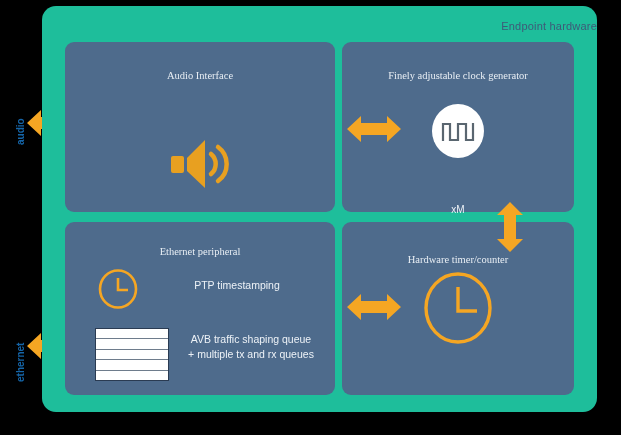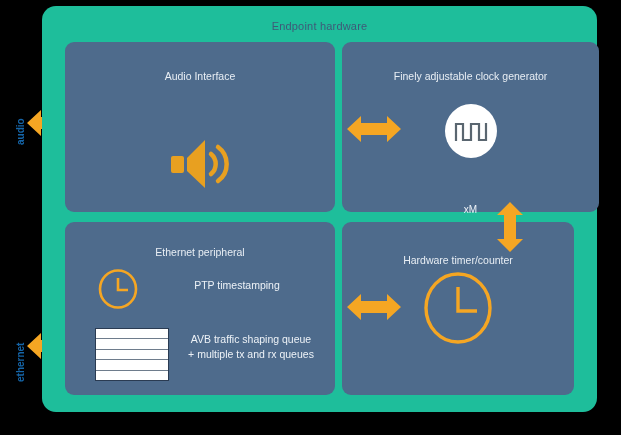--- a/index.html
+++ b/index.html
@@ -7,36 +7,36 @@
        font-family:"Liberation Sans","DejaVu Sans",sans-serif;}
 
   .stage{position:absolute;left:0;top:0;width:621px;height:435px;background:#000000;}
 
   
   .endpoint{
     position:absolute;left:42px;top:6px;width:555px;height:406px;
     background:#1EBE9B;border-radius:14px;
   }
   .endpoint-title{
-    position:absolute;left:0;top:14px;width:100%;text-align:center;
+    position:absolute;left:0;top:14px;width:100%;text-align:right;
     font-size:11px;color:#3F5A78;letter-spacing:.2px;
   }
 
   
   .panel{
     position:absolute;background:#4E6B8C;border-radius:9px;
   }
   #panel-audio     {left:23px; top:36px;  width:270px;height:170px;}
-  #panel-clock     {left:300px;top:36px;  width:257px;height:170px;}
+  #panel-clock     {left:300px;top:36px;  width:232px;height:170px;}
   #panel-ethernet  {left:23px; top:216px; width:270px;height:173px;}
   #panel-timer     {left:300px;top:216px; width:232px;height:173px;}
 
   .panel-title{
     position:absolute;left:0;width:100%;text-align:center;
-    font-size:10.5px;color:#E8EEF4;top:28px;
+    font-size:10.5px;color:#E8EEF4;top:28px;font-family:Liberation Serif, serif;
   }
   #panel-ethernet .panel-title{top:24px;}
   #panel-timer  .panel-title{top:32px;}
 
   
   .speaker{position:absolute;left:50%;top:96px;transform:translateX(-50%);
            width:62px;height:52px;}
 
   
   .osc-circle{

